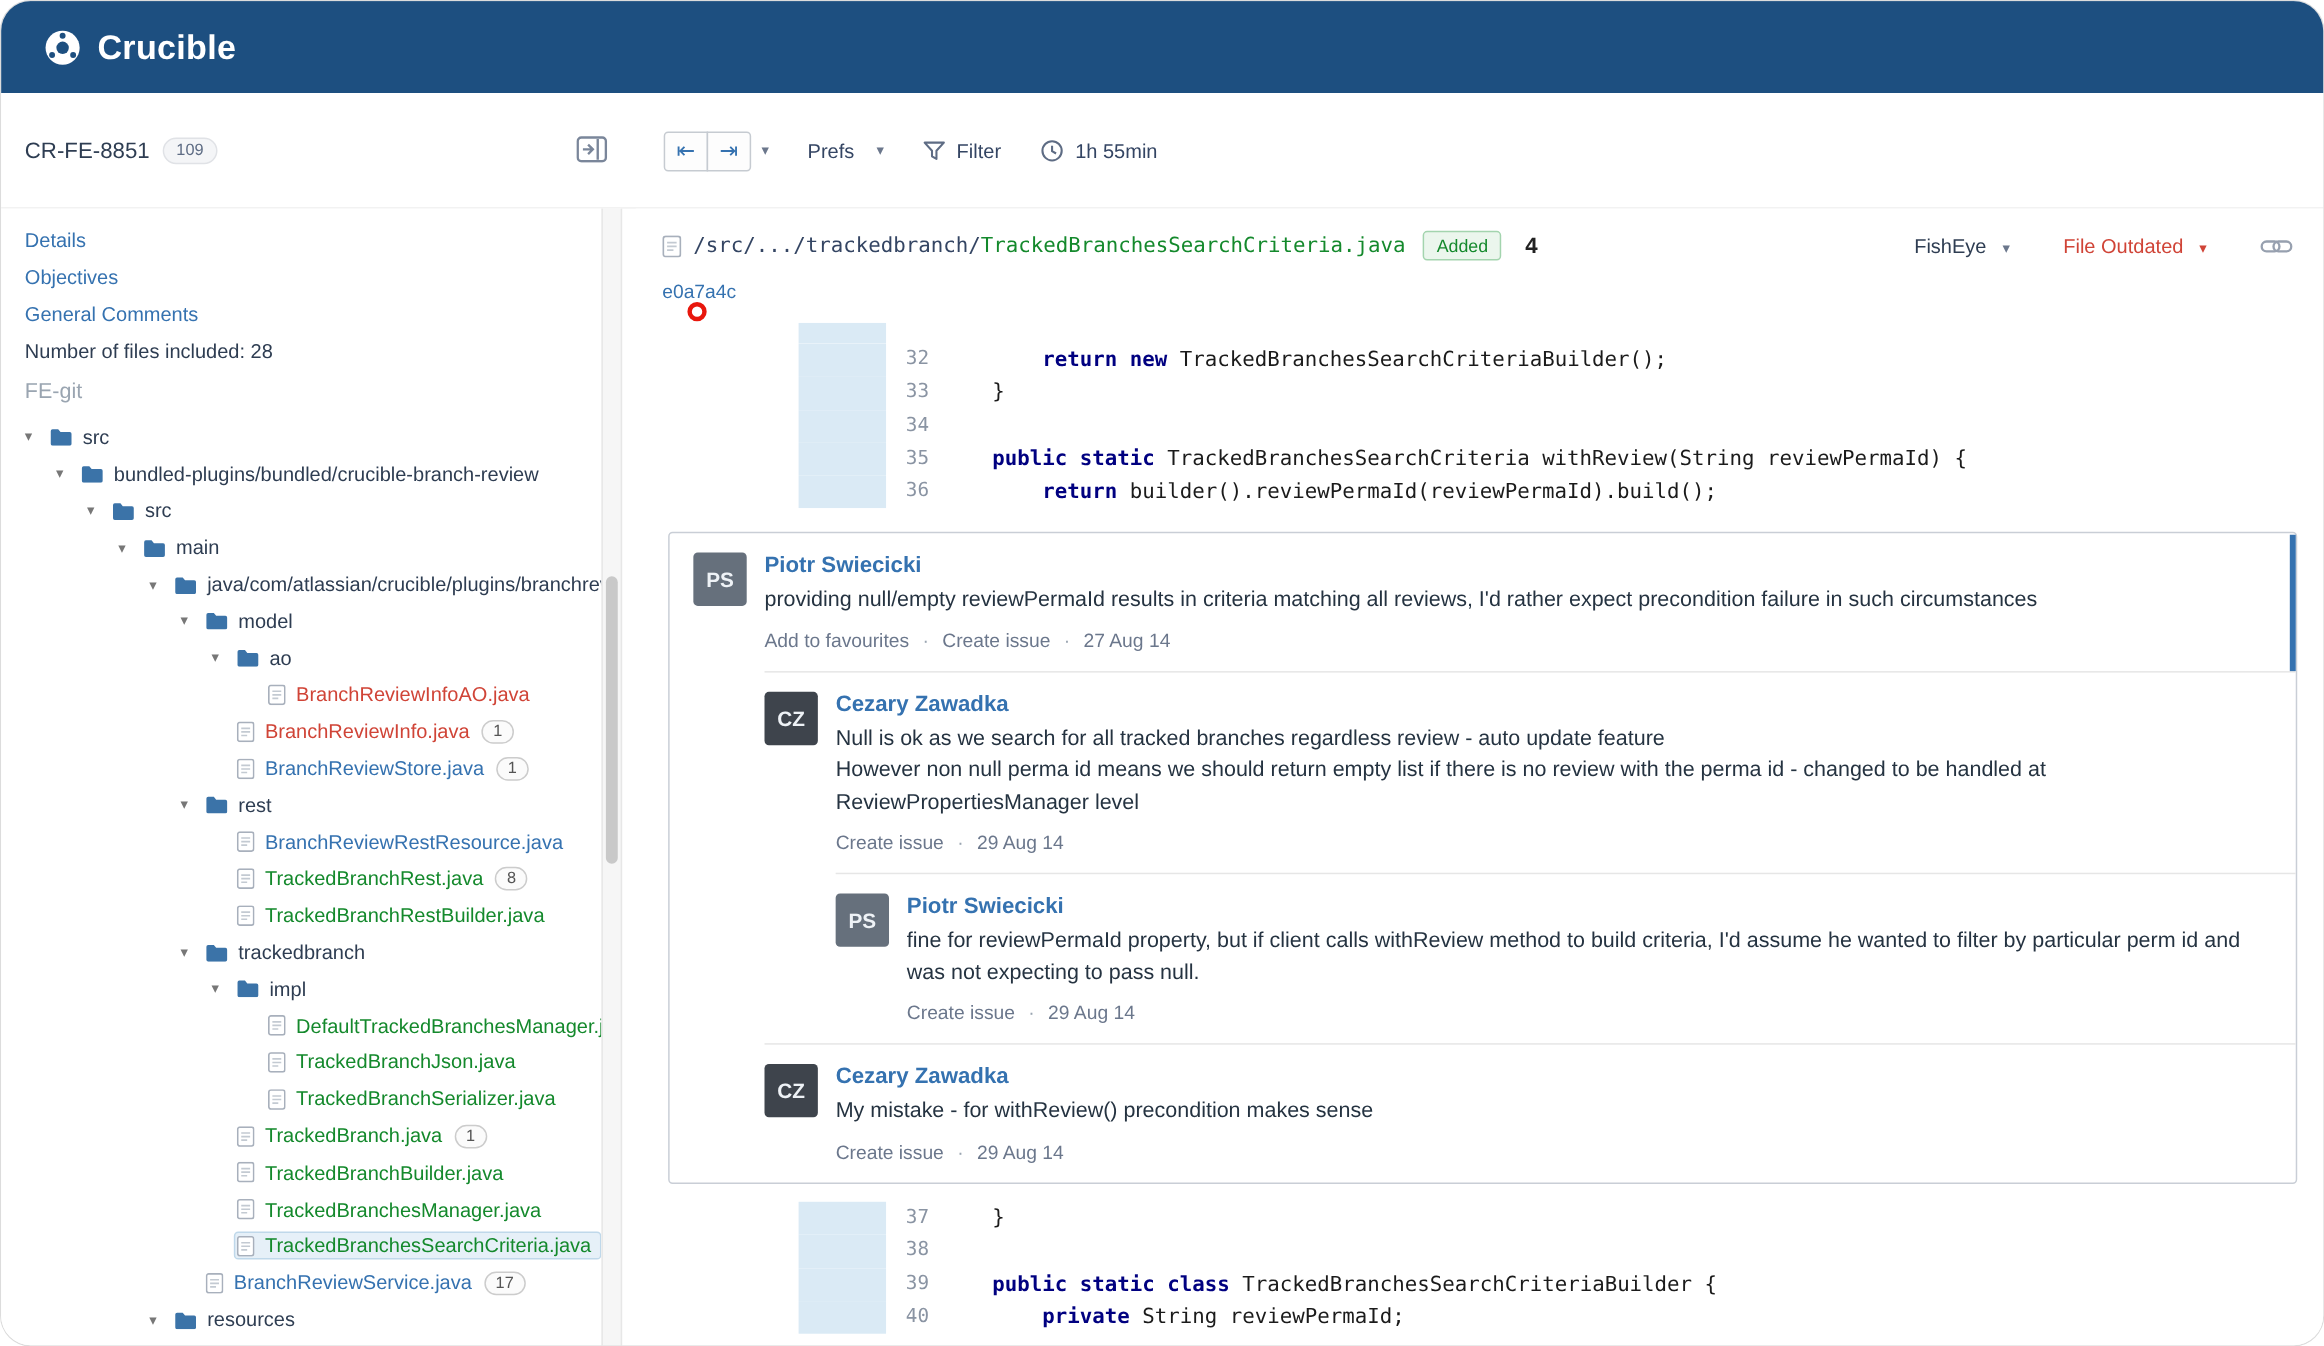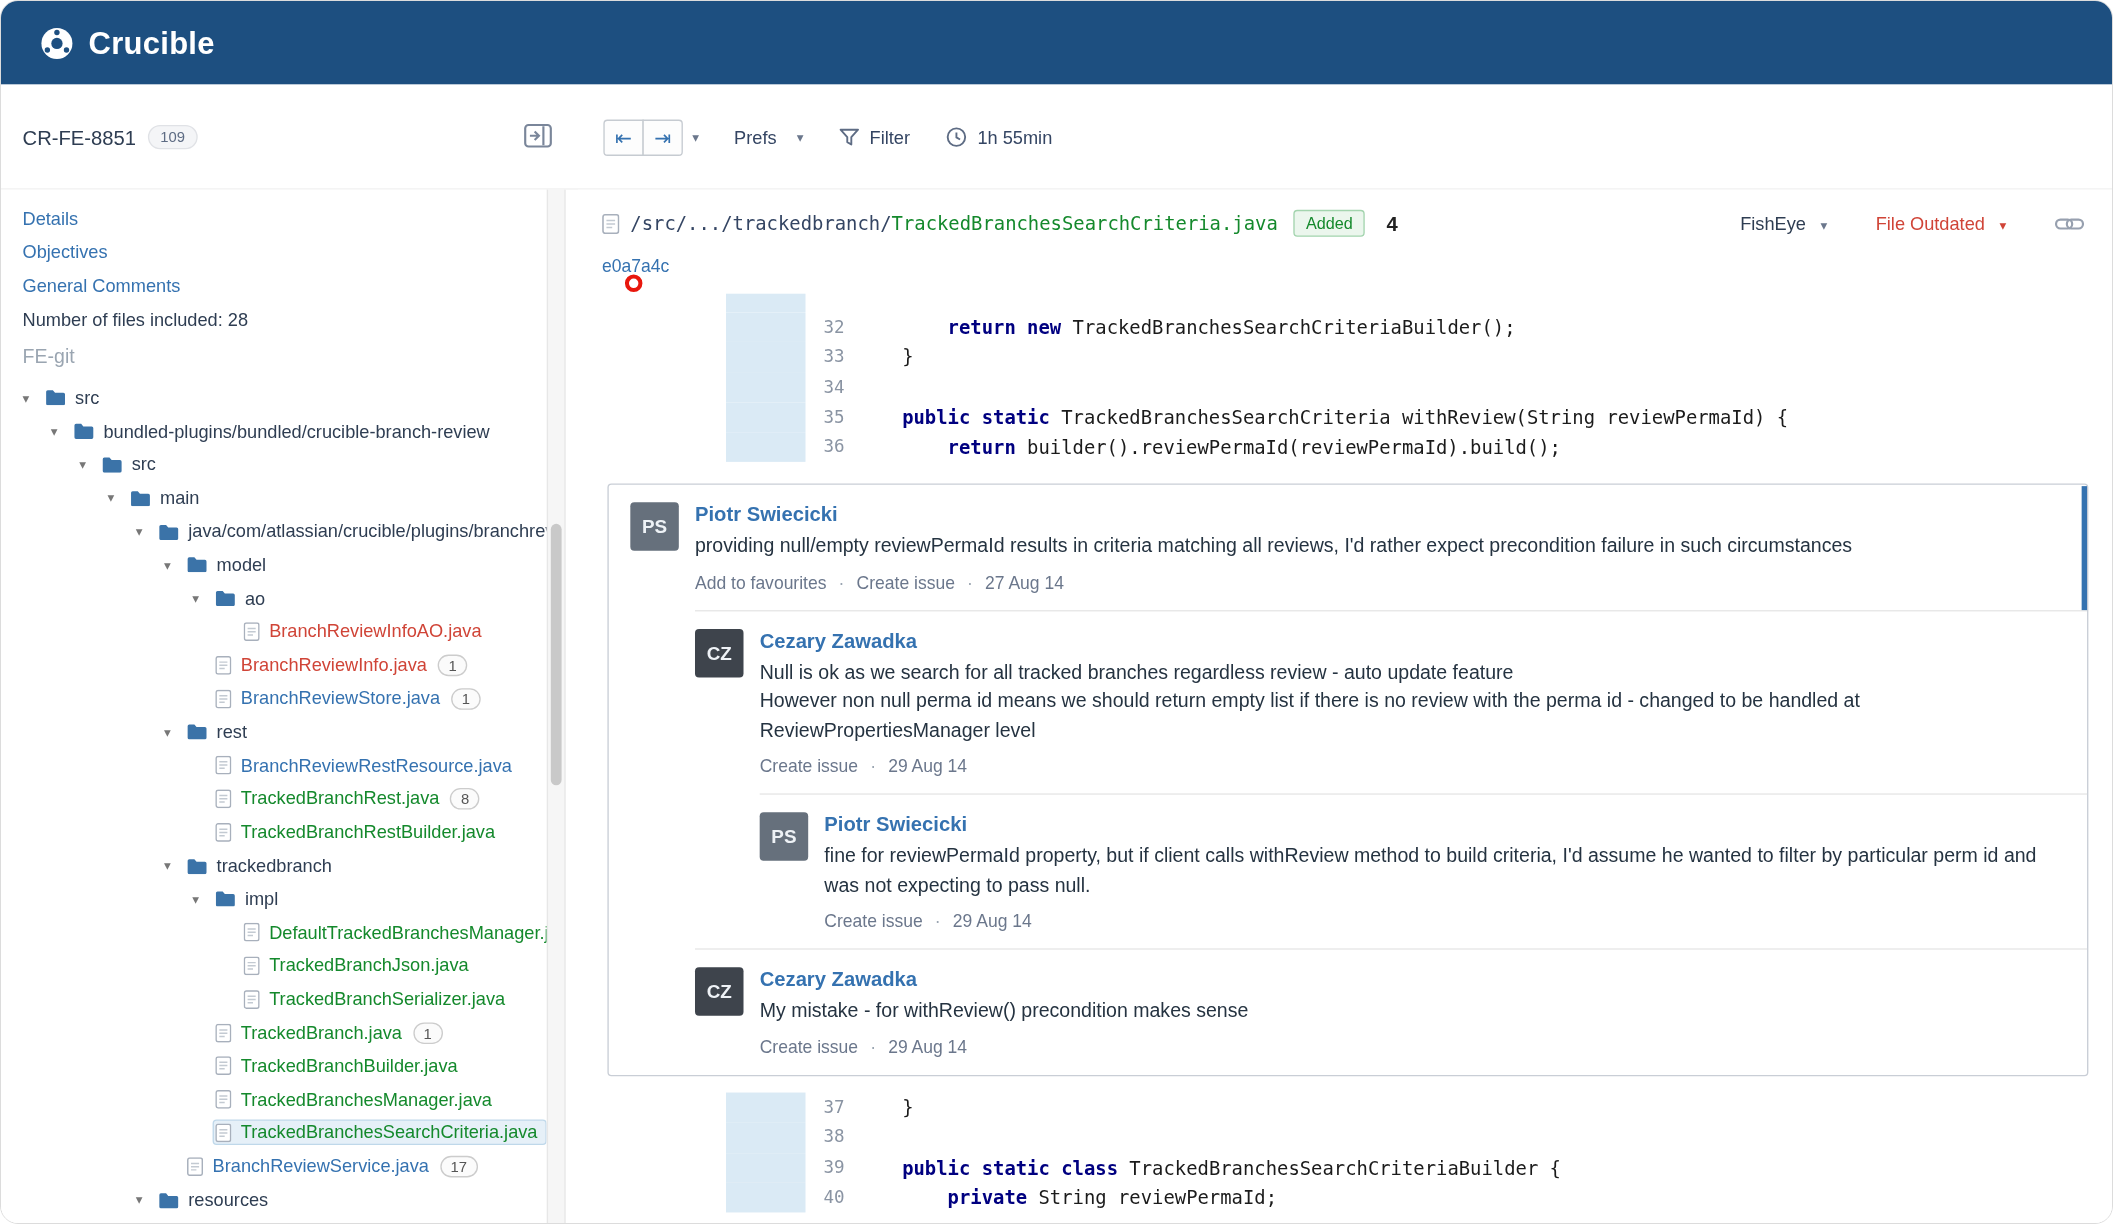--- a/index.html
+++ b/index.html
@@ -1,17 +1,17 @@
 <!DOCTYPE html>
 <html style="--navbar: #1d4f80; --accent-blue: #3572b0; --added-green: #14892c; --removed-red: #d04437; --gutter-added: #daeaf5; --keyword: #000080;"><head>
 <meta charset="utf-8">
 <style>
   *{box-sizing:border-box;margin:0;padding:0}
   html,body{background:#ffffff}
-  #viewport{position:relative;width:2113px;height:1224px;overflow:hidden;border-radius:18px;background:#fff;border:1px solid #dcdcdc}
+  #viewport{position:relative;width:2113px;height:1224px;overflow:hidden;border-radius:28px;background:#fff;border:1px solid #dcdcdc}
   #stage{position:absolute;top:0;left:0;width:1568px;height:908px;transform:scale(1.34757);transform-origin:0 0;
          font-family:"Liberation Sans",sans-serif;color:#222;background:#fff}
 
   
   .navbar{position:absolute;top:0;left:0;width:1568px;height:62px;background:var(--navbar,#1d4f80);display:flex;align-items:center;padding:0 28px}
   .logo{display:flex;align-items:center;gap:10px;color:#fff;font-size:23px;font-weight:bold;letter-spacing:.2px}
 
   
   .headerband{position:absolute;top:62px;left:0;width:1568px;height:78px;background:#fff;border-bottom:1px solid #f0f0f0}
   .left-head{position:absolute;left:16px;top:0;height:78px;display:flex;align-items:center}

